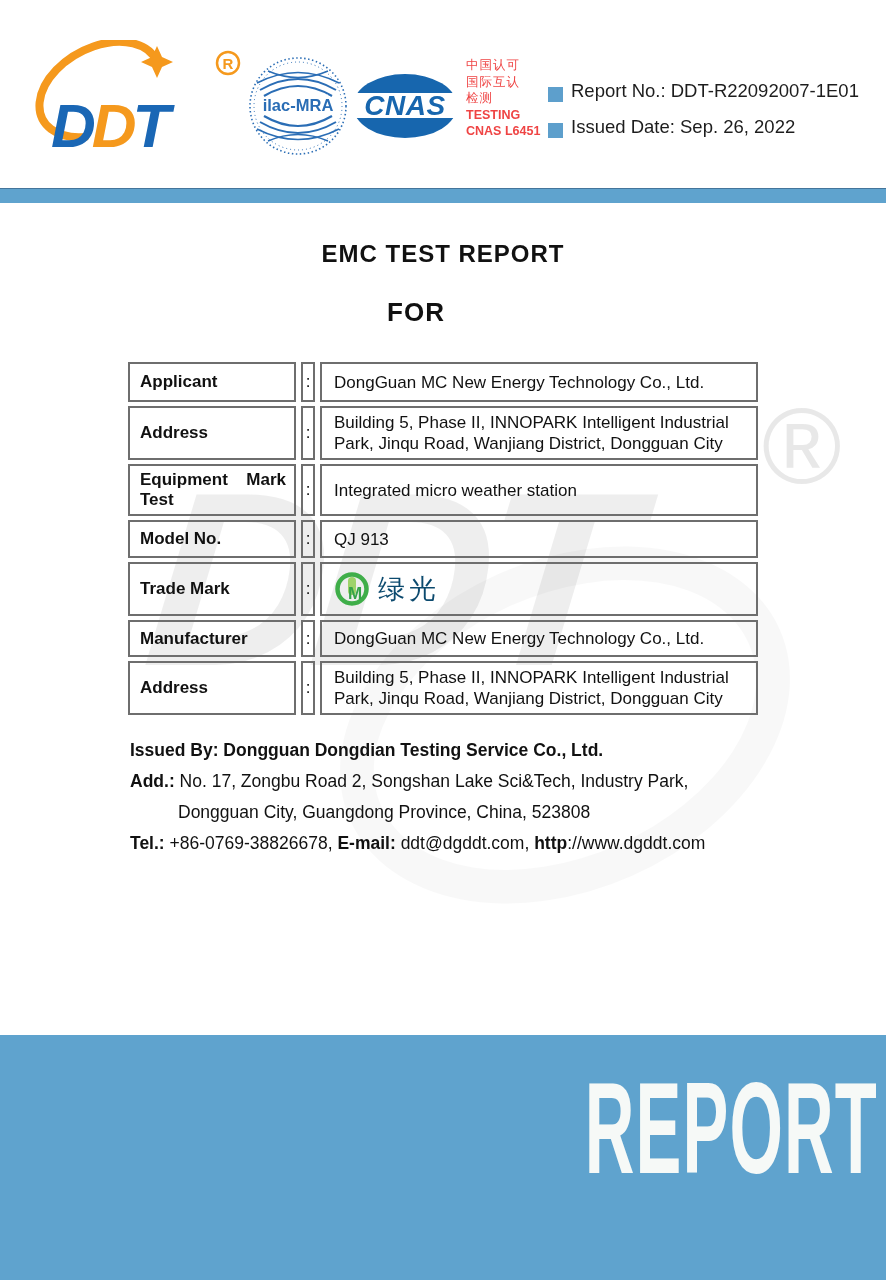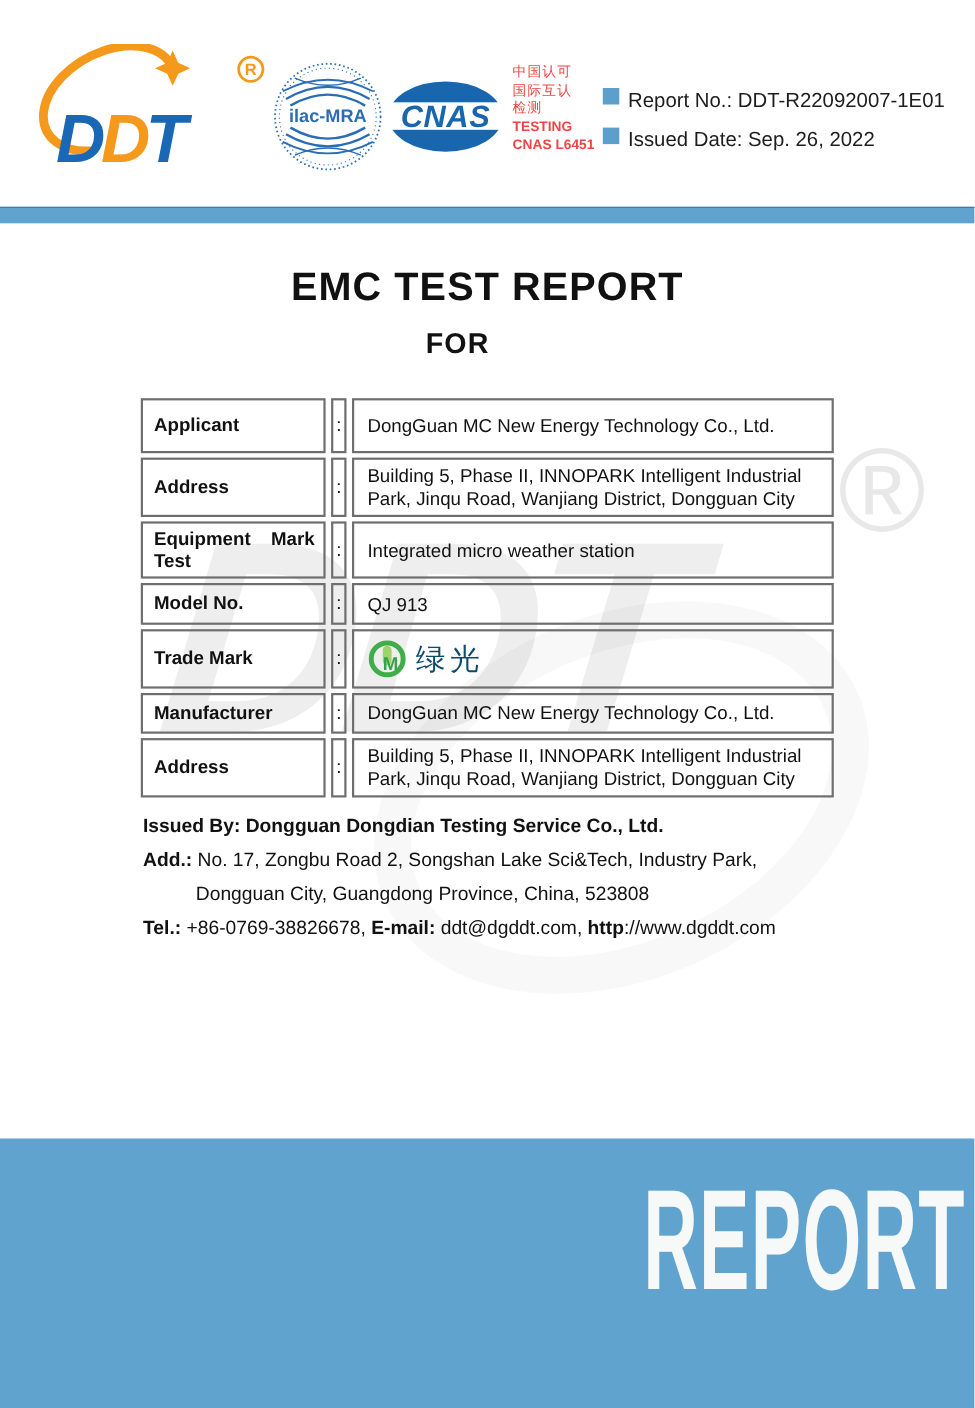--- a/index.html
+++ b/index.html
@@ -6,42 +6,42 @@
   body { background:#e8e8e8; font-family:"Liberation Sans", sans-serif; }
   .page { position:relative; width:886px; height:1280px; background:#ffffff; overflow:hidden; margin:0 auto; }
 
   
   .ddt-logo { position:absolute; left:35px; top:40px; width:212px; height:122px; }
   .ilac-seal { position:absolute; left:248px; top:56px; width:100px; height:100px; }
   .cnas-logo { position:absolute; left:352px; top:72px; width:106px; height:68px; }
   .accred { position:absolute; left:466px; top:57px; font-size:12.5px; line-height:16.5px; color:#ef4444; letter-spacing:1px;}
   .accred .b { font-weight:bold; letter-spacing:0; }
   .report-info { position:absolute; left:548px; top:80px; }
-  .info-row { display:flex; align-items:flex-start; margin-bottom:14px; height:22px;}
+  .info-row { display:flex; align-items:flex-end; margin-bottom:14px; height:22px;}
   .bullet { width:15px; height:15px; background:#5d9fcc; margin-right:8px; flex:0 0 auto; }
   .info-row span.txt { font-size:18.5px; color:#1d1d1d; white-space:nowrap; }
 
   .top-bar { position:absolute; left:0; top:188px; width:886px; height:15px; background:#5fa3ce; border-top:1px solid #44759b; }
 
   
-  .title { position:absolute; left:0; top:240px; width:886px; text-align:center; font-size:36px; font-weight:bold; color:#111; letter-spacing:1px; }
+  .title { position:absolute; left:0; top:240px; width:886px; text-align:center; font-size:24px; font-weight:bold; color:#111; letter-spacing:1px; }
   .subtitle { position:absolute; left:0; top:297px; width:832px; text-align:center; font-size:26px; font-weight:bold; color:#111; letter-spacing:1px; }
 
   
   .wm-ddt { position:absolute; left:150px; top:455px; font-size:248px; font-weight:bold; font-style:italic; color:rgba(90,90,90,0.10); letter-spacing:-14px; transform:skewX(-6deg); z-index:0; line-height:1; }
   .wm-reg { position:absolute; left:762px; top:392px; font-size:108px; color:rgba(110,110,110,0.16); z-index:0; line-height:1; font-family:"Liberation Sans",sans-serif; }
   .wm-swoosh { position:absolute; left:330px; top:560px; width:470px; height:330px; border:34px solid rgba(120,120,120,0.055); border-radius:50%; transform:rotate(-24deg); z-index:0; }
 
   
   table.info { position:absolute; left:123px; top:358px; width:640px; border-collapse:separate; border-spacing:5px 4px; z-index:1; }
   table.info td { border:2px solid #6e6e6e; vertical-align:middle; font-size:17px; color:#111; background:transparent; }
   td.lbl { width:168px; font-weight:bold; padding:4px 8px 4px 10px; text-align:justify; }
   td.sep { width:14px; text-align:center; padding:0; }
   td.val { padding:4px 8px 4px 12px; line-height:21px; }
-  tr.r1 { height:50px;margin-top:19px; } tr.r2 { height:48px; } tr.r3 { height:44px; } tr.r4 { height:38px; }
+  tr.r1 { height:40px;margin-top:19px; } tr.r2 { height:48px; } tr.r3 { height:44px; } tr.r4 { height:38px; }
   tr.r5 { height:40px; } tr.r6 { height:37px; } tr.r7 { height:50px; }
   .tm-wrap { display:flex; align-items:center; gap:6px; }
   .tm-text { font-size:27px; color:#0c4a6e; letter-spacing:4px; font-weight:normal; }
 
   
   .issuer { position:absolute; left:130px; top:735px; width:660px; font-size:17.5px; color:#111; line-height:31px; z-index:1; }
   .issuer .ln { margin-bottom:0; }
   .issuer .ind { padding-left:48px; }
   .issuer b { font-weight:bold; }
 

